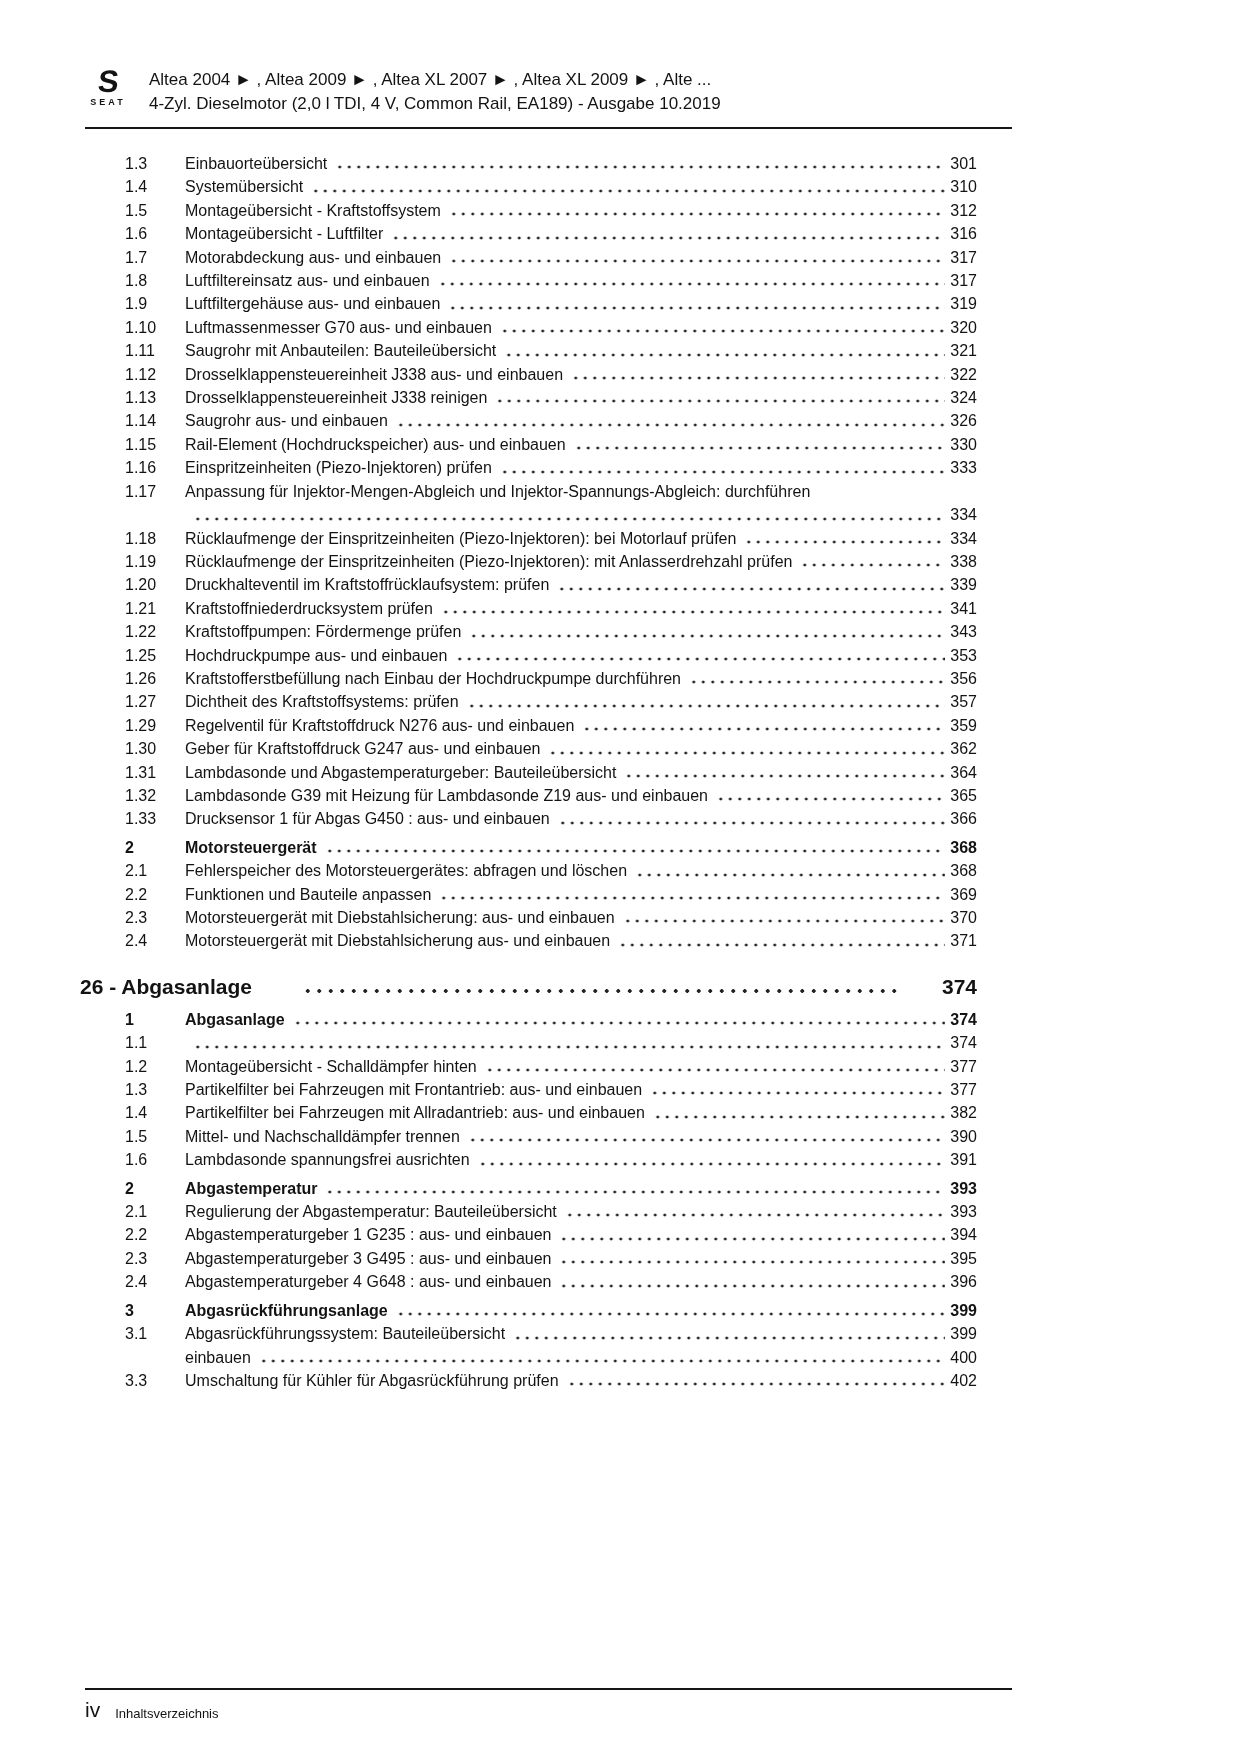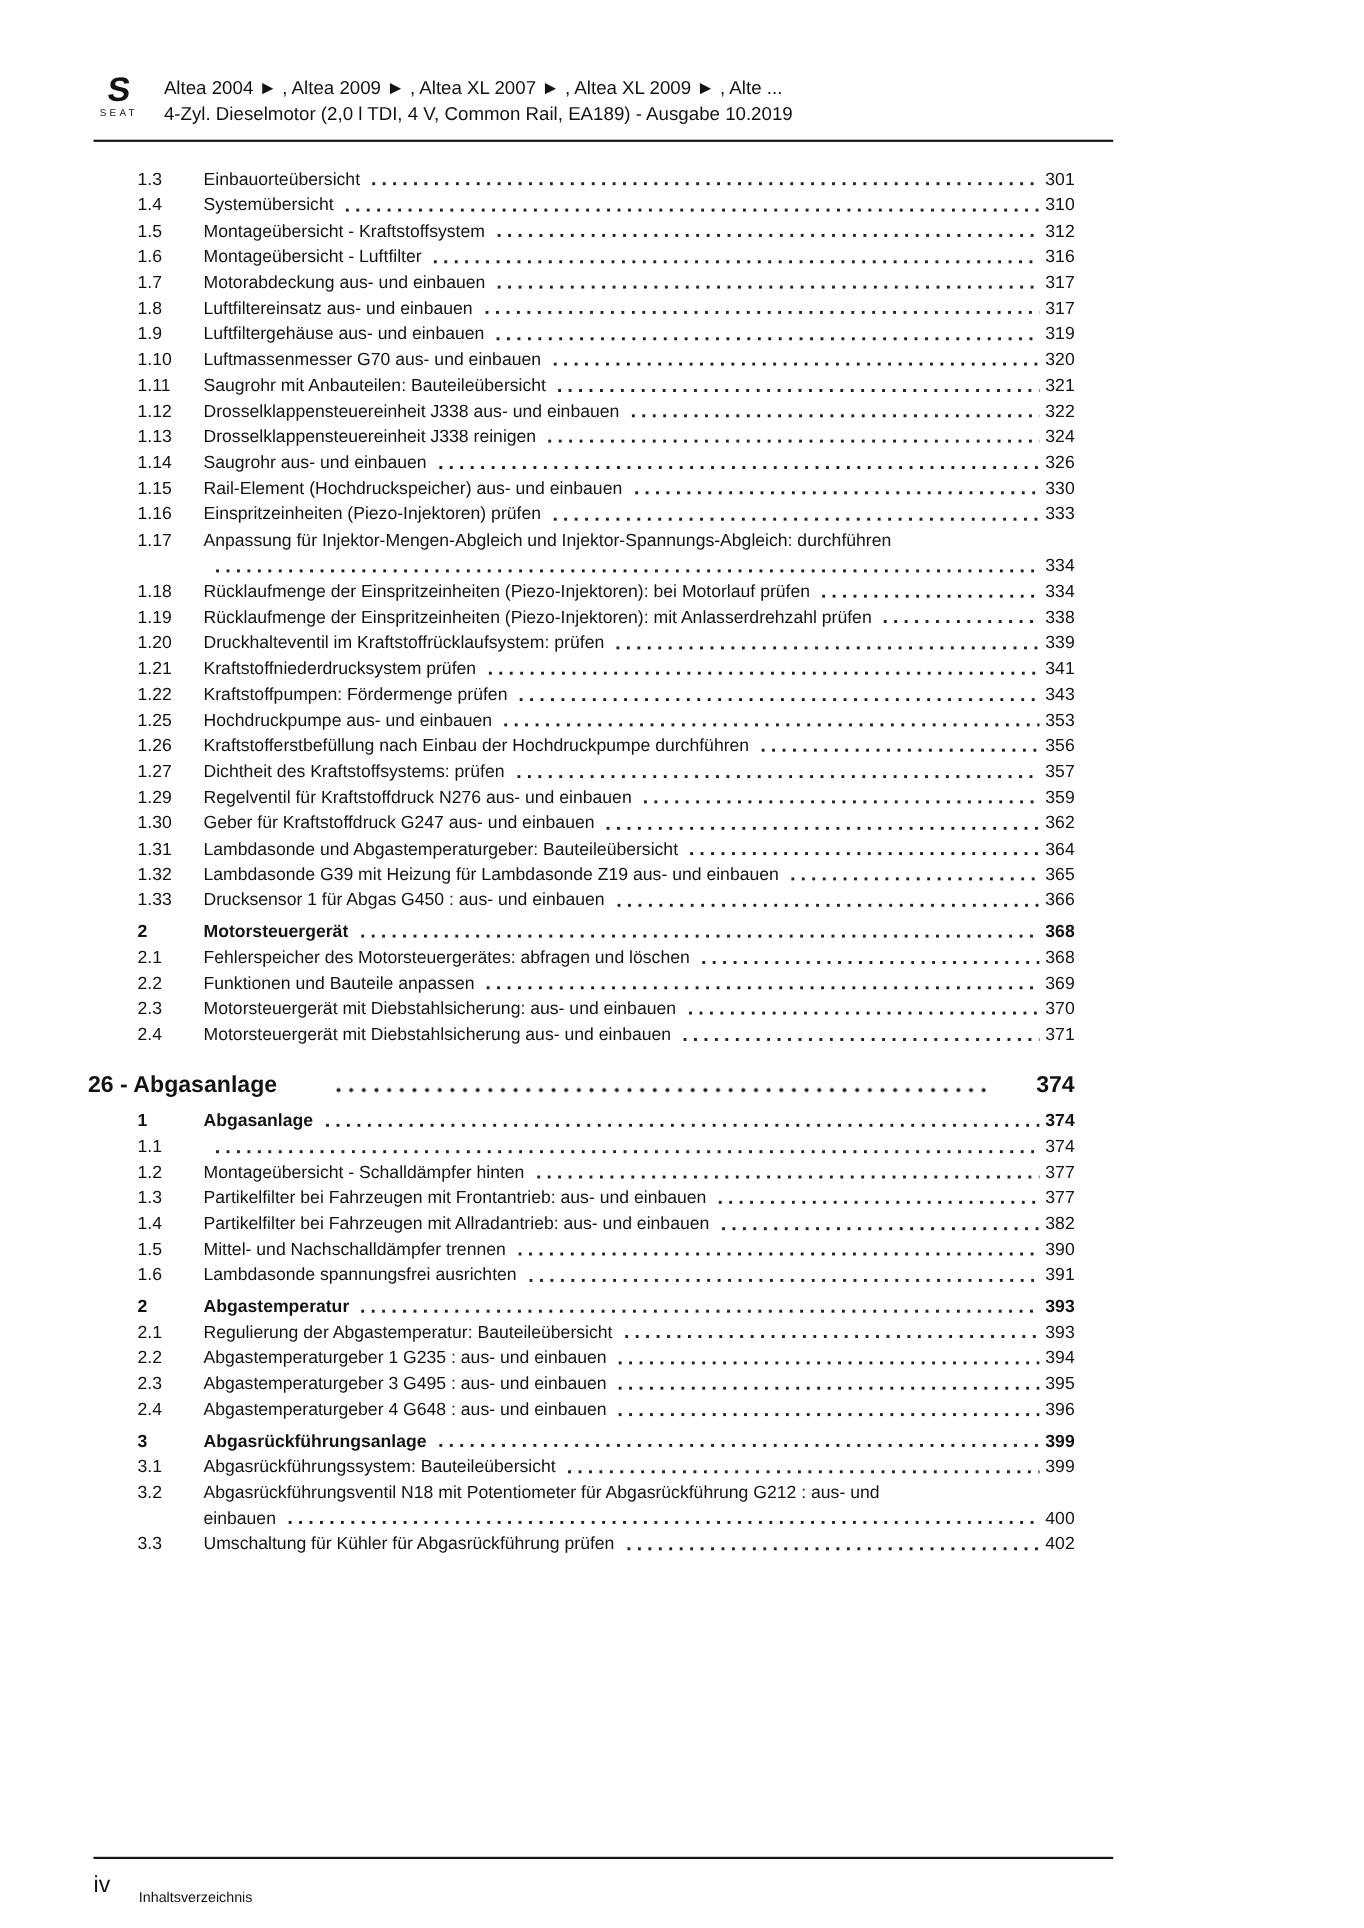--- a/index.html
+++ b/index.html
@@ -12,21 +12,21 @@
     font-family: "Liberation Sans", "DejaVu Sans", sans-serif;
     position: relative;
     overflow: hidden;
   }
 
   
   .header { position: absolute; top: 68px; left: 85px; width: 927px; }
   .header-inner { display: flex; align-items: flex-start; gap: 18px; }
   .logo { width: 46px; display: flex; flex-direction: column; align-items: center; margin-top: 1px; }
   .logo-s { font-size: 31px; font-weight: 700; line-height: 0.82; transform: skewX(-6deg); }
-  .logo-word { font-size: 9px; font-weight: 400; letter-spacing: 3px; margin-top: 3px; }
+  .logo-word { font-size: 9px; font-weight: 700; letter-spacing: 3px; margin-top: 3px; }
   .header-titles { font-size: 17px; line-height: 24px; }
   .header-rule { border-bottom: 2px solid #161616; margin-top: 11px; }
 
   
   .toc { position: absolute; top: 152px; left: 85px; width: 892px; }
   .toc-row {
     display: flex;
     font-size: 16px;
     line-height: 23.4px;
   }
@@ -58,21 +58,21 @@
     background-image: radial-gradient(circle, #222 1.6px, transparent 2.1px);
     background-size: 11.5px 10px;
     background-repeat: repeat-x;
     background-position: left bottom 6px;
   }
   .chapter-row .page { flex: 0 0 auto; text-align: right; }
 
   
   .footer { position: absolute; top: 1688px; left: 85px; width: 927px; }
   .footer-rule { border-bottom: 2px solid #161616; }
-  .footer-line { display: flex; align-items: flex-start; gap: 26px; padding-top: 13px; }
+  .footer-line { display: flex; align-items: flex-end; gap: 15px; padding-top: 2px; }
   .footer-roman { font-size: 21px; line-height: 22px; }
   .footer-label { font-size: 13px; margin-top: 14px; }
 </style>
 </head>
 <body>
 
 <div class="header">
   <div class="header-inner">
     <div class="logo">
       <div class="logo-s">S</div>
@@ -372,25 +372,20 @@
     <span class="leader"></span>
     <span class="page">399</span>
   </div>
     <div class="toc-row">
     <span class="num">3.1</span>
     <span class="title">Abgasrückführungssystem: Bauteileübersicht</span>
     <span class="leader"></span>
     <span class="page">399</span>
   </div>
     <div class="toc-row">
-    <span class="num">3.2</span>
-    <span class="title">Abgasrückführungsventil N18 mit Potentiometer für Abgasrückführung G212 : aus- und</span>
-
-  </div>
-    <div class="toc-row">
     <span class="num"></span>
     <span class="title">einbauen</span>
     <span class="leader"></span>
     <span class="page">400</span>
   </div>
     <div class="toc-row">
     <span class="num">3.3</span>
     <span class="title">Umschaltung für Kühler für Abgasrückführung prüfen</span>
     <span class="leader"></span>
     <span class="page">402</span>

